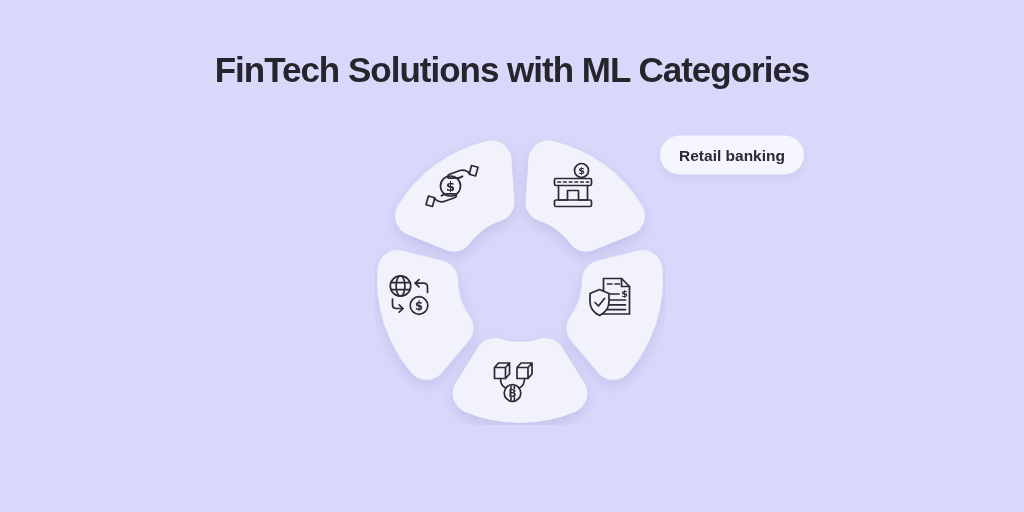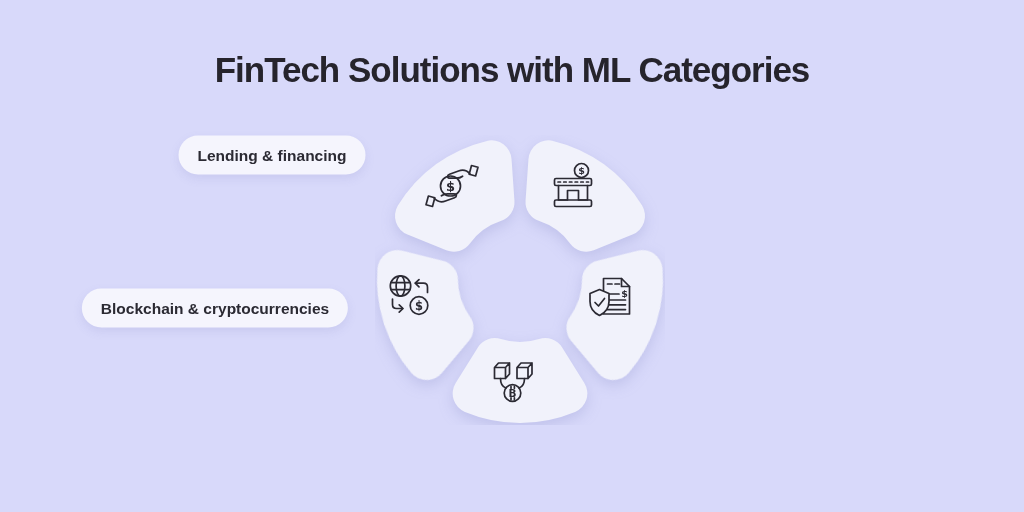--- a/index.html
+++ b/index.html
@@ -137,16 +137,15 @@
       <path transform="translate(22.5 0)" d="M5.5 10.5 H16.5 V21.5 H5.5 Z M5.5 10.5 L9.5 6 H20.5 L16.5 10.5 M16.5 10.5 L20.5 6 V17 L16.5 21.5"></path>
       <path d="M11.5 21.5 C11.5 26.8 13 29.6 16.9 31"></path>
       <path d="M35.5 21.5 C35.5 26.8 34 29.6 30.1 31"></path>
       <circle cx="23.5" cy="36" r="8.3"></circle>
       <text x="23.5" y="40" font-size="10.5">B</text>
       <path d="M22 29.6 V31.2 M25.4 29.6 V31.2" stroke-width="1.3"></path>
       <path d="M22 40.8 V42.4 M25.4 40.8 V42.4" stroke-width="1.3"></path>
     </svg>
   </div>
 
-  <div class="pill" style="left:272px;top:155px;">Lending &amp; financing</div>
-  <div class="pill" style="left:215px;top:308px;">Blockchain &amp; cryptocurrencies</div>
+  <div class="pill" style="left:732px;top:155px;">Retail banking</div>
 
 </div>
 
 </body></html>

